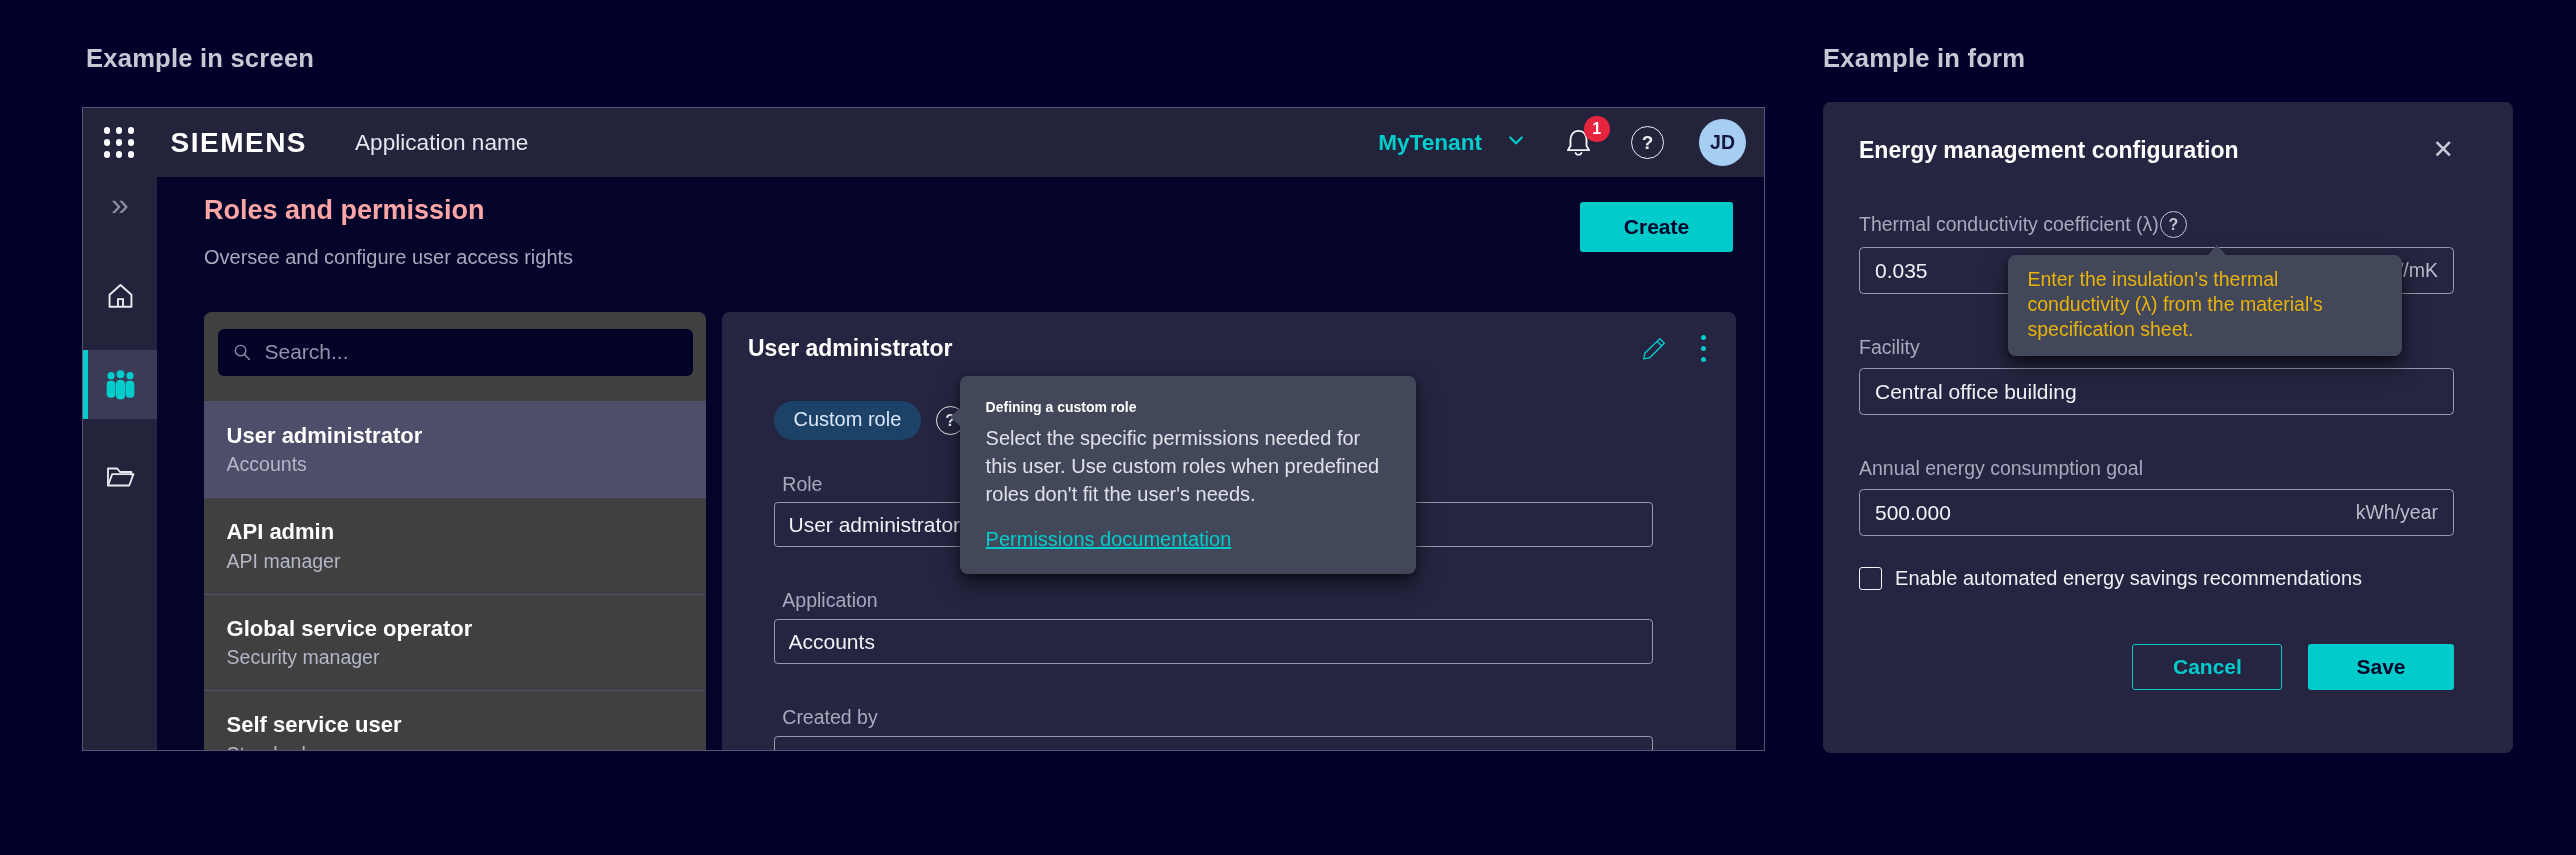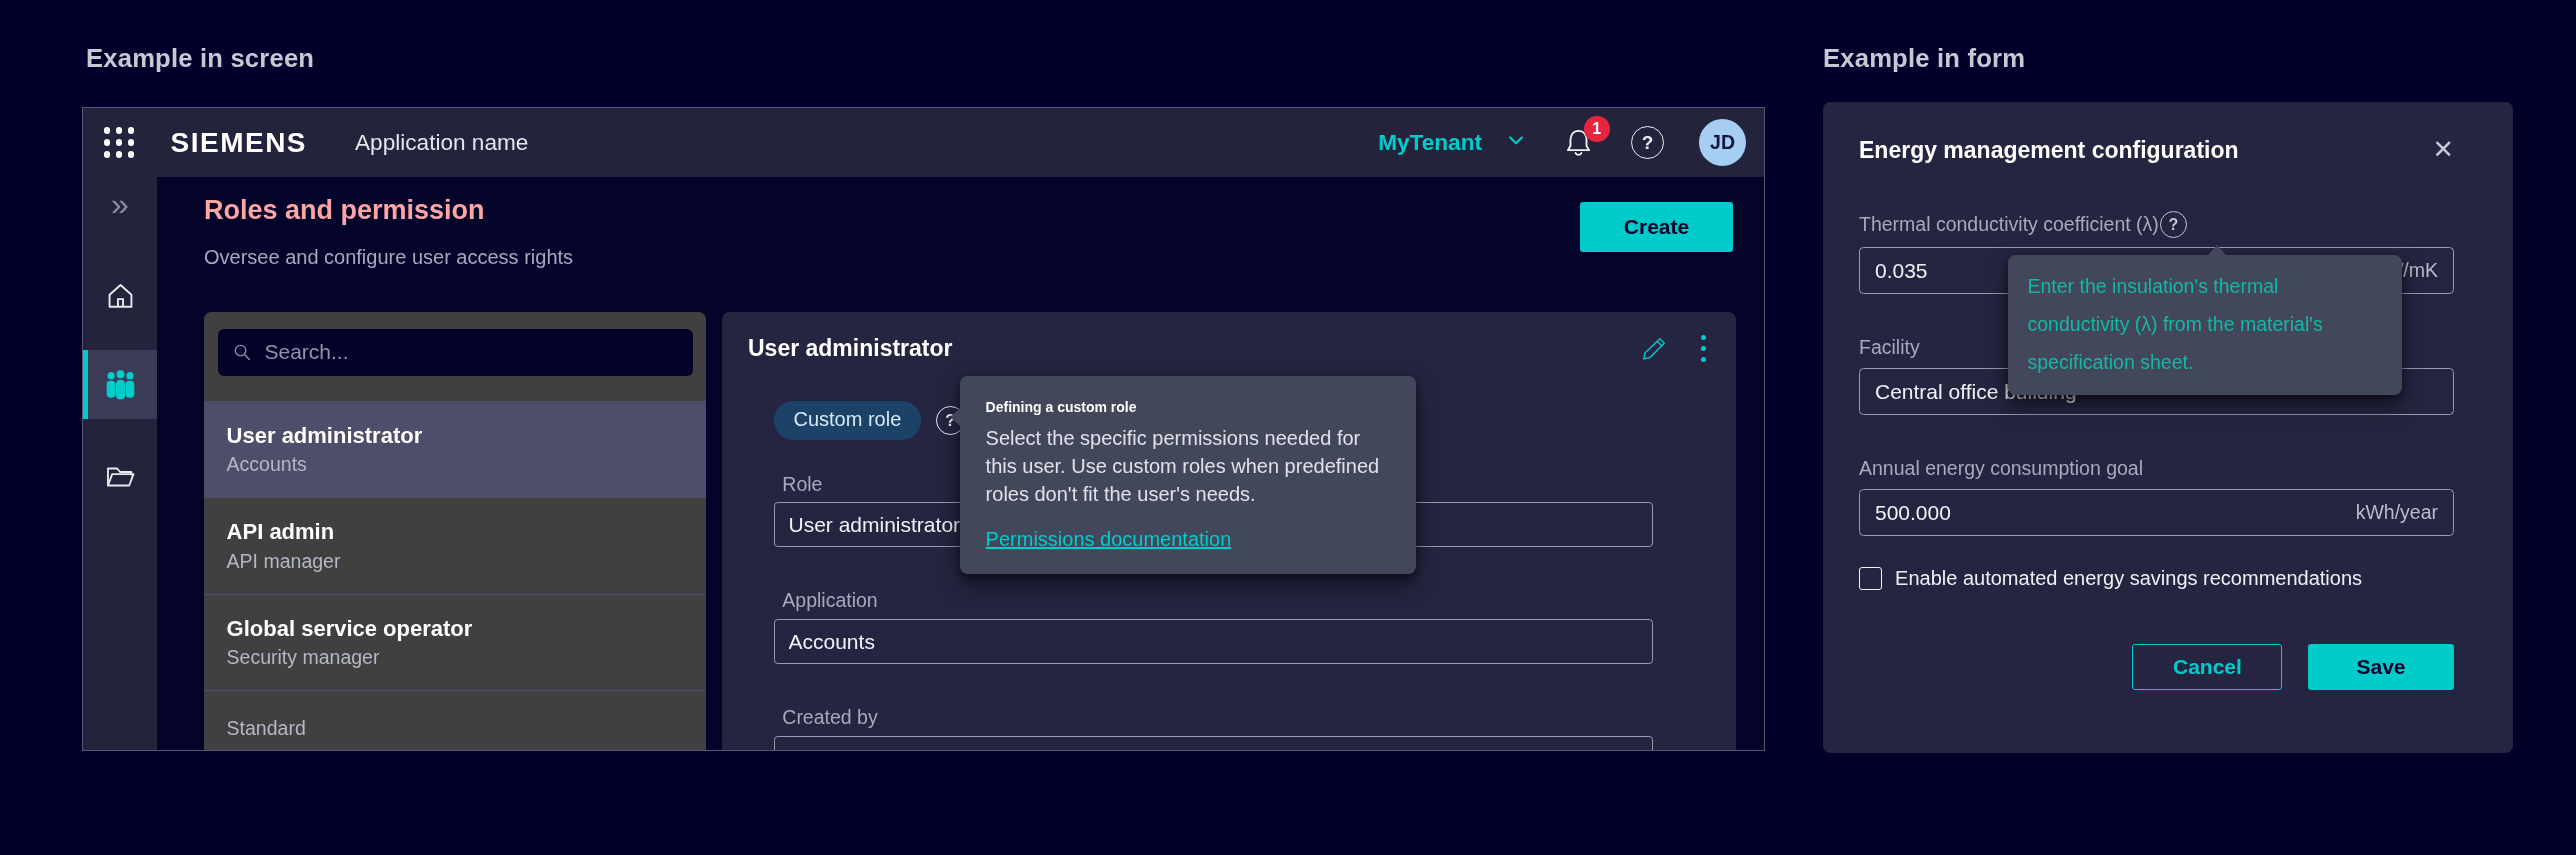--- a/index.html
+++ b/index.html
@@ -72,21 +72,21 @@
   .form-card { position:absolute; left:1823px; top:102px; width:690px; height:651px; background:#252541; border-radius:7.5px; padding:35px 59px 0 36px; }
   .form-head { display:flex; align-items:flex-start; }
   .form-title { font-size:23px; font-weight:700; color:#ffffff; }
   .close-x { margin-left:auto; font-size:25.6px; color:#c6c9d4; line-height:1; cursor:pointer; font-weight:300; }
   .label-row { display:flex; align-items:center; gap:1px; margin-top:47px; }
   .label-row.tight { margin-top:42px; }
   .form-label { font-size:19.5px; color:#a6aabb; }
   .qc-label { width:27px; height:27px; border-width:1.7px; font-size:16px; color:#c3c7d2; border-color:#c3c7d2; }
   .form-input { margin-top:9px; height:47px; border:1.5px solid #989cae; border-radius:4.5px; display:flex; align-items:center; padding:0 15px; }
   .form-input input { flex:1; min-width:0; border:none; outline:none; background:transparent; color:#f1f2f6; font-family:inherit; font-size:21px; }
-  .tt-form { left:185px; top:153px; width:394px; padding:12px 19.5px 13.5px 19.5px; font-size:19.5px; line-height:38px; color:#14b8a6; }
+  .tt-form { left:185px; top:153px; width:394px; padding:12px 19.5px 13.5px 19.5px; font-size:19.5px; line-height:25px; color:#eab308; }
   .tt-form::before { content:""; position:absolute; top:-10.5px; left:200px; border-left:9.8px solid transparent; border-right:9.8px solid transparent; border-bottom:10.5px solid #424759; }
   .check-row { margin-top:31px; display:flex; align-items:center; gap:13.5px; }
   .checkbox { width:22.6px; height:22.6px; border:1.9px solid #f2f3f7; border-radius:3px; background:transparent; cursor:pointer; flex:0 0 auto; }
   .check-label { font-size:20px; color:#eff0f4; }
   .btn-row { margin-top:54px; display:flex; justify-content:flex-end; gap:25.6px; }
   .btn-outline { background:transparent; border:1.9px solid #00cccc; color:#00cccc; border-radius:3px; font-family:inherit; font-size:21px; font-weight:700; cursor:pointer; }
   .cancel-btn { width:150px; height:46px; }
   .save-btn { width:146px; height:46px; }
   svg { display:block; }
 </style>
@@ -197,20 +197,21 @@
         </div>
         <div class="row">
           <div class="row-title">API admin</div>
           <div class="row-sub">API manager</div>
         </div>
         <div class="row">
           <div class="row-title">Global service operator</div>
           <div class="row-sub">Security manager</div>
         </div>
         <div class="row">
+          <div class="row-title">Self service user</div>
           <div class="row-sub">Standard</div>
         </div>
       </div>
     </div>
 
     <div class="detail-card">
       <div class="detail-head">
         <div class="detail-title">User administrator</div>
         <div class="detail-icons">
           <span>

